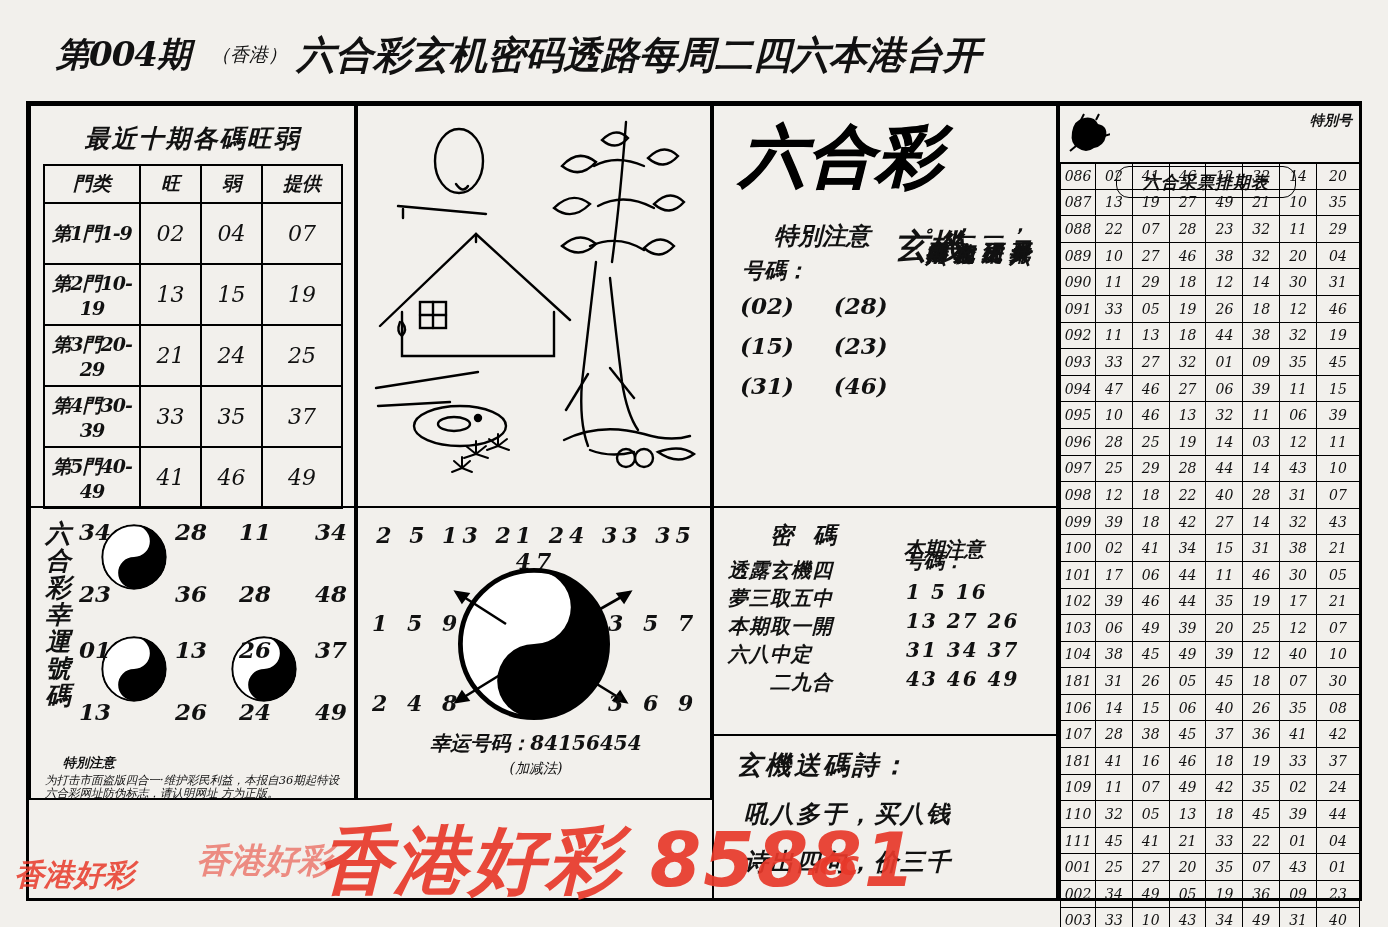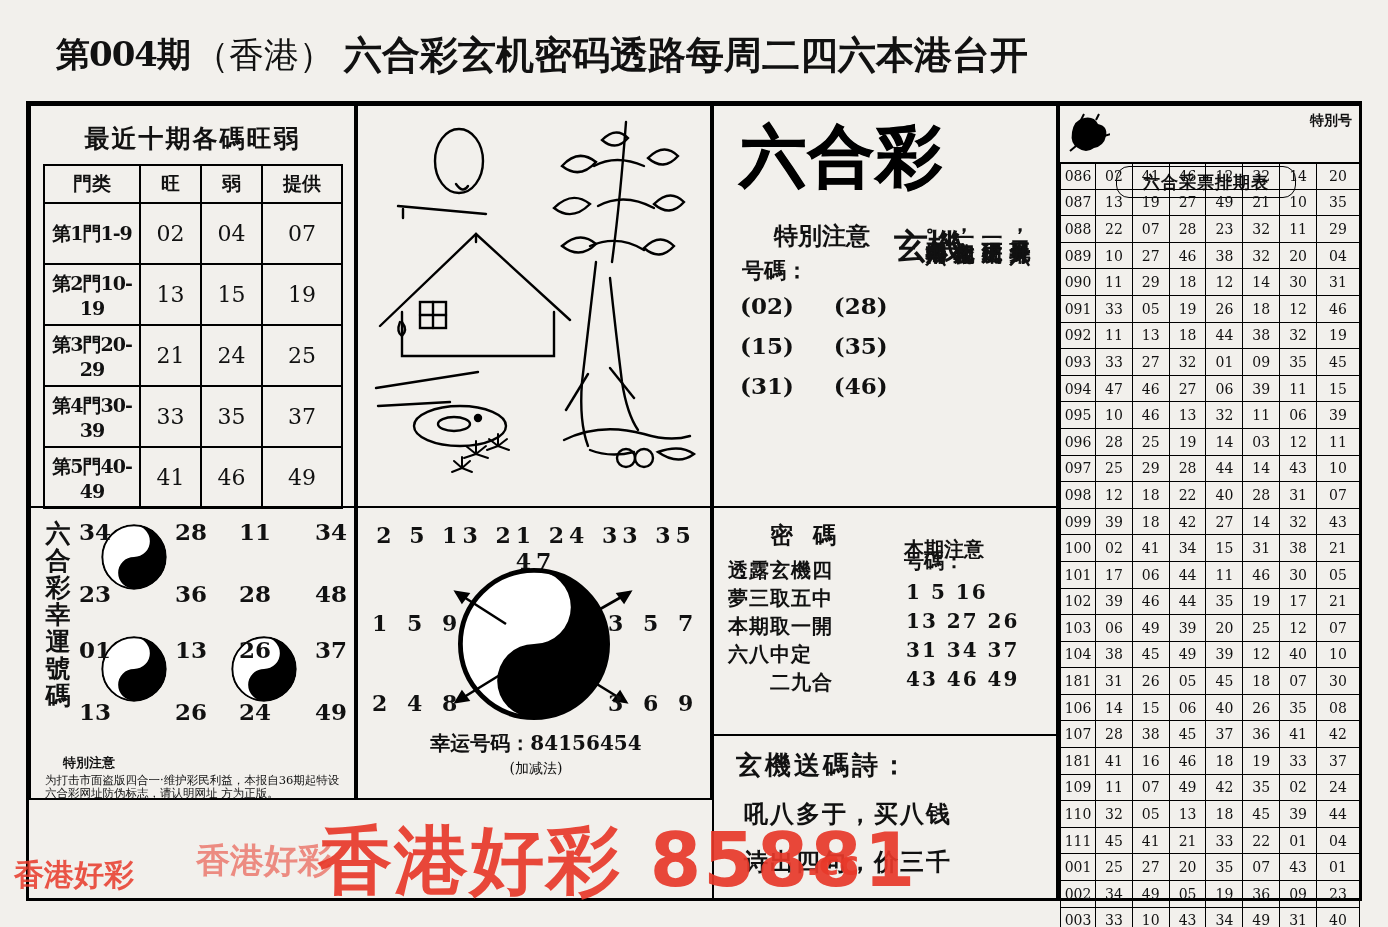--- a/index.html
+++ b/index.html
@@ -4,34 +4,34 @@
 <style>
   html,body{margin:0;padding:0;}
   body{
     width:1388px;height:927px;
     background:#f2f0ec;
     font-family:"DejaVu Sans","Liberation Sans",sans-serif;
     color:#111;
     overflow:hidden;
     position:relative;
   }
-  .page{position:absolute;inset:0;}
+  .page{position:absolute;inset:0;font-style:italic;}
 
   
   .header{
     position:absolute;left:0;top:24px;width:1388px;height:62px;
     display:flex;align-items:center;white-space:nowrap;
   }
   .hdr-issue{
     font-family:"DejaVu Serif","Liberation Serif",serif;
     font-weight:bold;font-size:34px;margin-left:56px;letter-spacing:-1px;
   }
   .hdr-bracket{
     font-family:"DejaVu Serif","Liberation Serif",serif;
-    font-size:35px;margin-left:4px;
+    font-size:19px;margin-left:21px;
   }
   .hdr-main{
     font-family:"DejaVu Serif","Liberation Serif",serif;
     font-weight:bold;font-size:38px;margin-left:10px;letter-spacing:0px;
   }
 
   
   .frame{
     position:absolute;left:26px;top:101px;width:1336px;height:800px;
     border:3px solid #000;box-sizing:border-box;
@@ -454,21 +454,21 @@
     <div class="fSub" style="left:28px;top:150px;">号碼：</div>
     <div class="fPairs" style="left:26px;top:186px;width:180px;">
       <div>
         <span>(02)</span>
         &nbsp;&nbsp;&nbsp;
         <span>(28)</span>
       </div>
       <div>
         <span>(15)</span>
         &nbsp;&nbsp;&nbsp;
-        <span>(35)</span>
+        <span>(23)</span>
       </div>
       <div>
         <span>(31)</span>
         &nbsp;&nbsp;&nbsp;
         <span>(46)</span>
       </div>
     </div>
   </div>
 
   <div class="box panelG">

